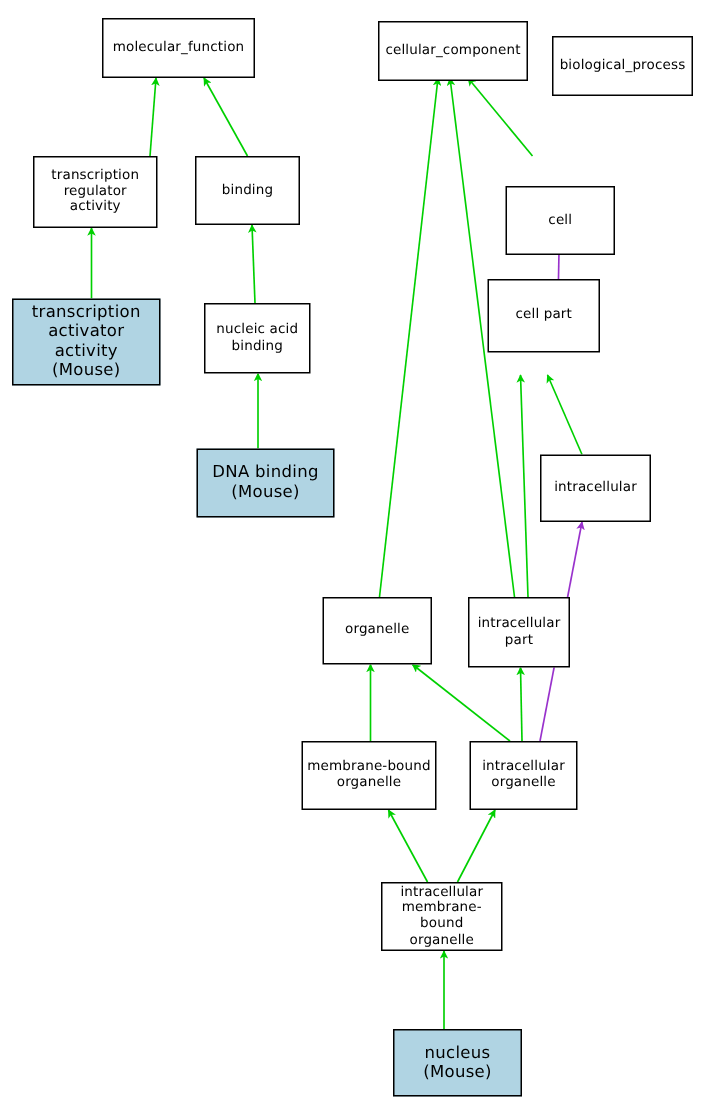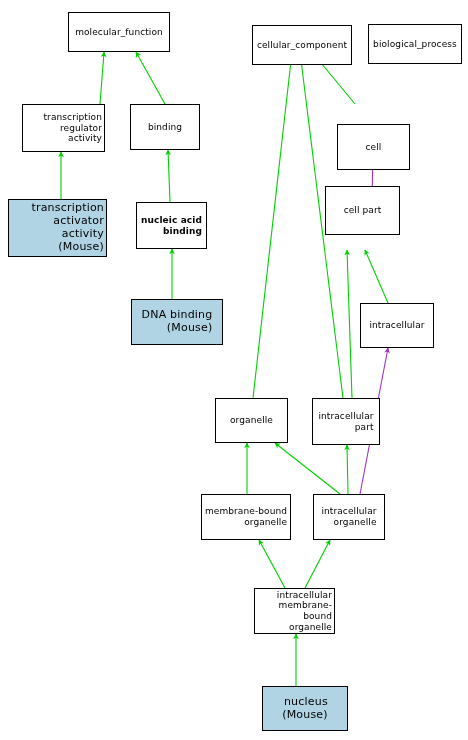--- a/index.html
+++ b/index.html
@@ -26,21 +26,21 @@
     pointer-events: none;
   }
   .node {
     position: absolute;
     box-sizing: border-box;
     border: 1px solid #000000;
     background: #ffffff;
     display: flex;
     align-items: center;
     justify-content: center;
-    text-align: right;
+    text-align: center;
     line-height: 1.18;
     color: #000000;
     font-size: 9px;
     letter-spacing: 0.1px;
     z-index: 2;
   }
   .node.highlight {
     background: #b0d4e3;
     border: 1px solid #000000;
     font-size: 11px;
@@ -83,42 +83,42 @@
         <path d="M 348,494 L 347,445" stroke="#00d000" stroke-width="1.1" fill="none" marker-end="url(#arrow-is_a)"></path>
         <path d="M 285,588 L 259,540" stroke="#00d000" stroke-width="1.1" fill="none" marker-end="url(#arrow-is_a)"></path>
         <path d="M 305,588 L 330,540" stroke="#00d000" stroke-width="1.1" fill="none" marker-end="url(#arrow-is_a)"></path>
         <path d="M 296,686 L 296,634" stroke="#00d000" stroke-width="1.1" fill="none" marker-end="url(#arrow-is_a)"></path>
       </g>
   </svg>
   <div id="node-layer">
       <div class="node" style="left: 68px; top: 12px; width: 102px; height: 40px;">
         <span class="label">molecular_function</span>
       </div>
-      <div class="node" style="left: 252px; top: 25px; width: 100px; height: 40px;">
+      <div class="node" style="left: 252px; top: 14px; width: 100px; height: 40px;">
         <span class="label">cellular_component</span>
       </div>
       <div class="node" style="left: 368px; top: 12px; width: 94px; height: 40px; margin-top: 12px;">
         <span class="label">biological_process</span>
       </div>
       <div class="node" style="left: 22px; top: 104px; width: 83px; height: 48px;">
         <span class="label">transcription
 regulator activity</span>
       </div>
       <div class="node" style="left: 130px; top: 104px; width: 70px; height: 46px;">
         <span class="label">binding</span>
       </div>
       <div class="node" style="left: 337px; top: 104px; width: 73px; height: 46px; margin-top: 20px;">
         <span class="label">cell</span>
       </div>
       <div class="node highlight" style="left: 8px; top: 199px; width: 99px; height: 58px;">
         <span class="label">transcription
 activator activity
 (Mouse)</span>
       </div>
-      <div class="node" style="left: 136px; top: 202px; width: 71px; height: 47px; font-weight: bold;">
+      <div class="node" style="left: 136px; top: 202px; width: 71px; height: 47px;">
         <span class="label">nucleic acid
 binding</span>
       </div>
       <div class="node" style="left: 325px; top: 186px; width: 75px; height: 49px;">
         <span class="label">cell part</span>
       </div>
       <div class="node highlight" style="left: 131px; top: 299px; width: 92px; height: 46px;">
         <span class="label">DNA binding
 (Mouse)</span>
       </div>

